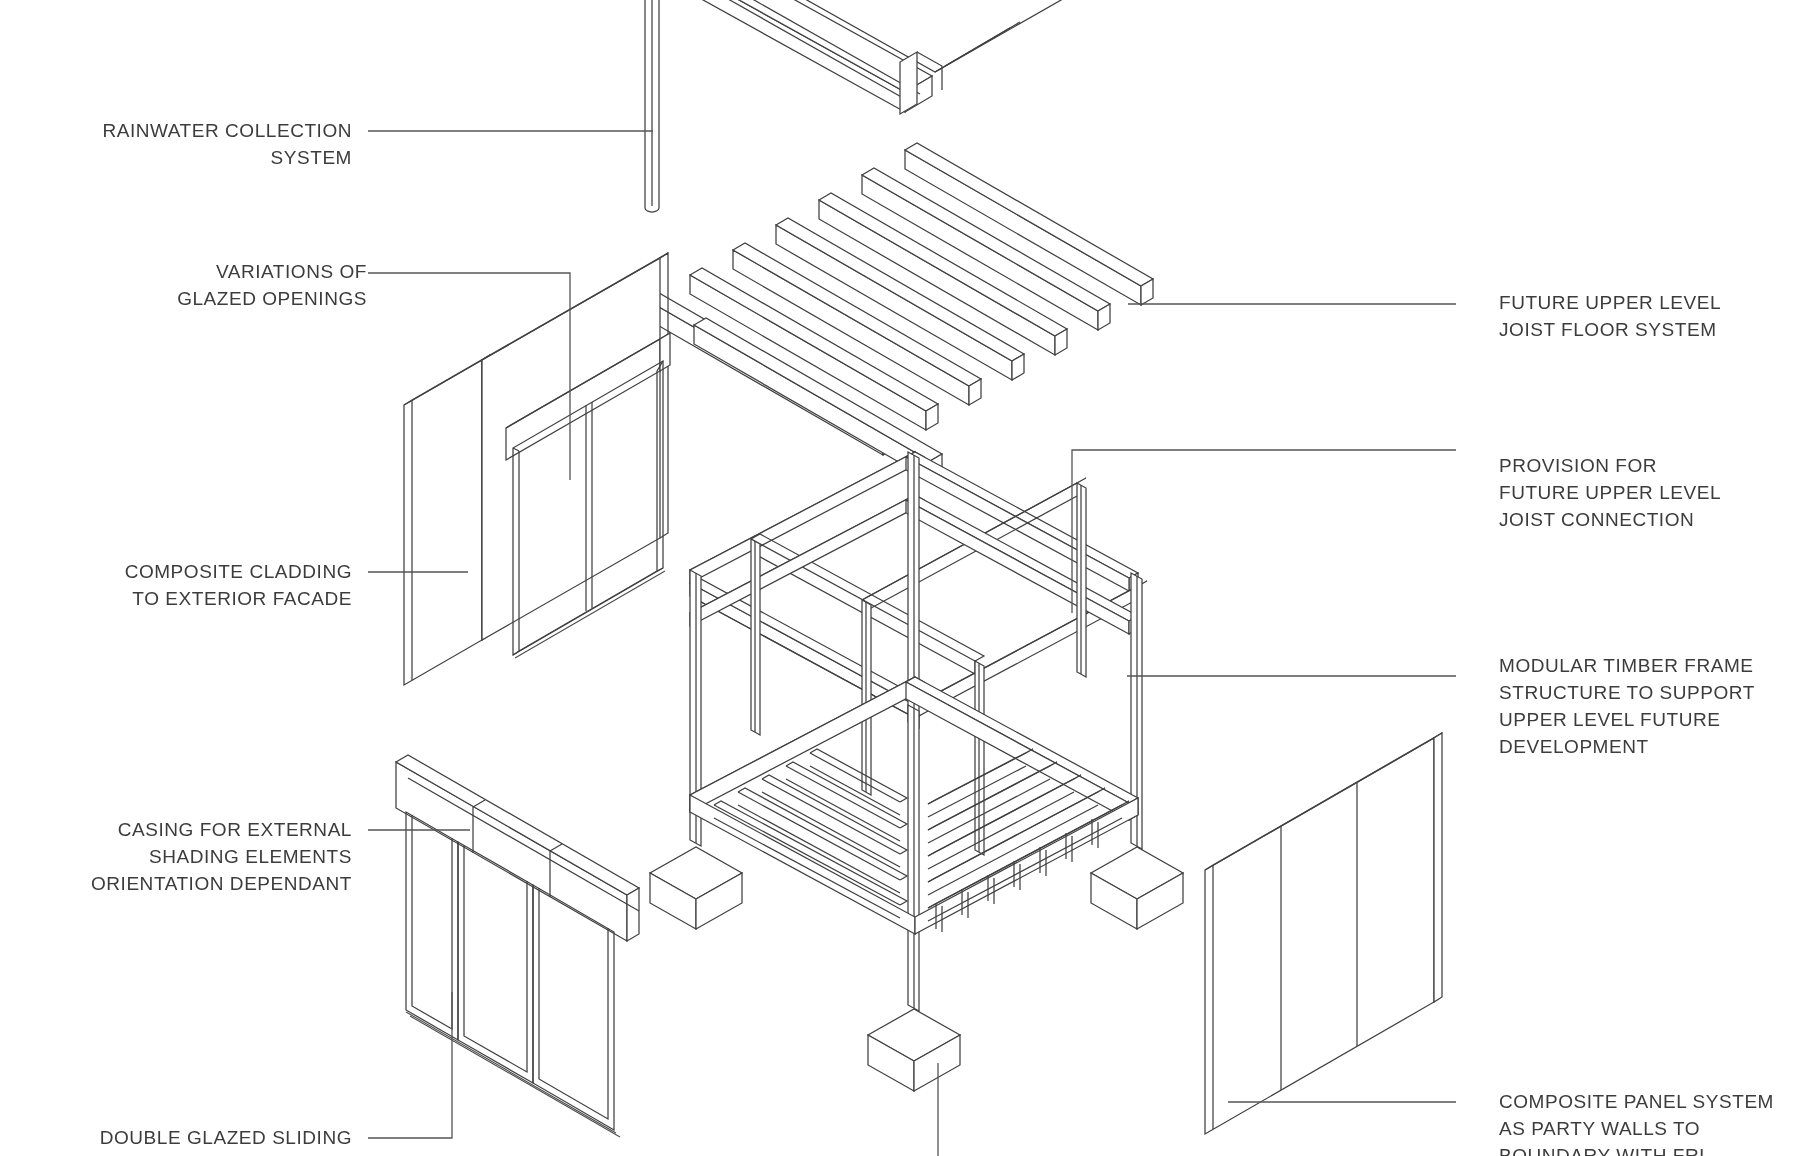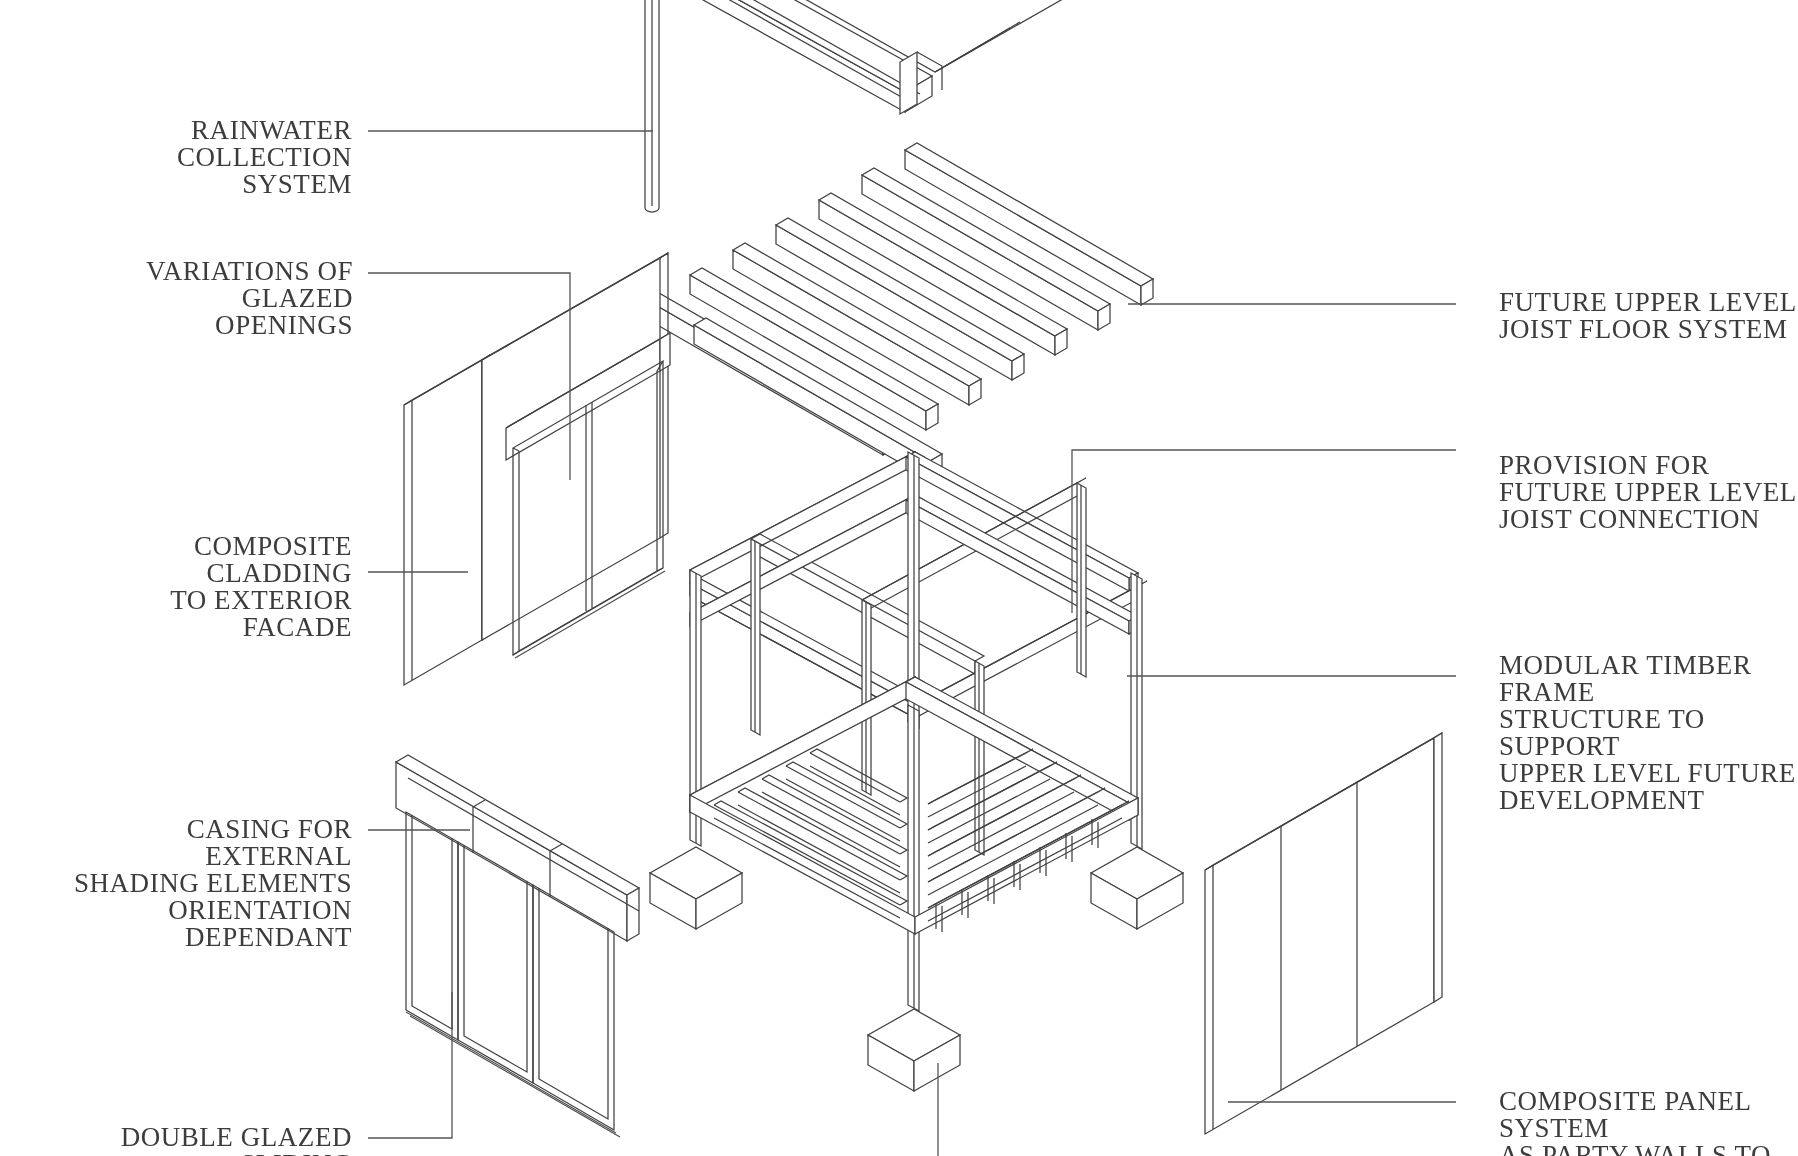--- a/index.html
+++ b/index.html
@@ -22,22 +22,22 @@
     height: 1156px;
     background: #ffffff;
   }
   #sheet svg {
     display: block;
     width: 1798px;
     height: 1156px;
   }
   .anno {
     position: absolute;
-    font-family: Liberation Serif, serif;
-    font-size: 27px;
+    font-family: Liberation Sans, sans-serif;
+    font-size: 19px;
     letter-spacing: 0.55px;
     line-height: 27px;
     color: #3c3c3c;
     white-space: pre-line;
     pointer-events: auto;
   }
   .anno.right  { text-align: right; }
   .anno.left   { text-align: left; margin-left: 27px; }
 </style>
 </head>
@@ -310,24 +310,24 @@
     <path class="lead" d="M 1228,1102 L 1456,1102"></path>
 
     <path class="lead" d="M 938,1063 L 938,1156"></path>
   </g>
 </svg>
 </div>
 
 <div class="anno right" style="left:100px; top:117px; width:252px;">RAINWATER COLLECTION
 SYSTEM</div>
 
-<div class="anno right" style="left:111px; top:258px; width:242px;">VARIATIONS OF
+<div class="anno right" style="left:125px; top:258px; width:242px;">VARIATIONS OF
 GLAZED OPENINGS</div>
 
-<div class="anno right" style="left:90px; top:533px; width:262px;">COMPOSITE CLADDING
+<div class="anno right" style="left:90px; top:558px; width:262px;">COMPOSITE CLADDING
 TO EXTERIOR FACADE</div>
 
 <div class="anno right" style="left:70px; top:816px; width:282px;">CASING FOR EXTERNAL
 SHADING ELEMENTS
 ORIENTATION DEPENDANT</div>
 
 <div class="anno right" style="left:70px; top:1124px; width:282px;">DOUBLE GLAZED SLIDING
 DOORS WITH THERMALLY</div>
 
 <div class="anno left" style="left:1472px; top:289px; width:320px;">FUTURE UPPER LEVEL

